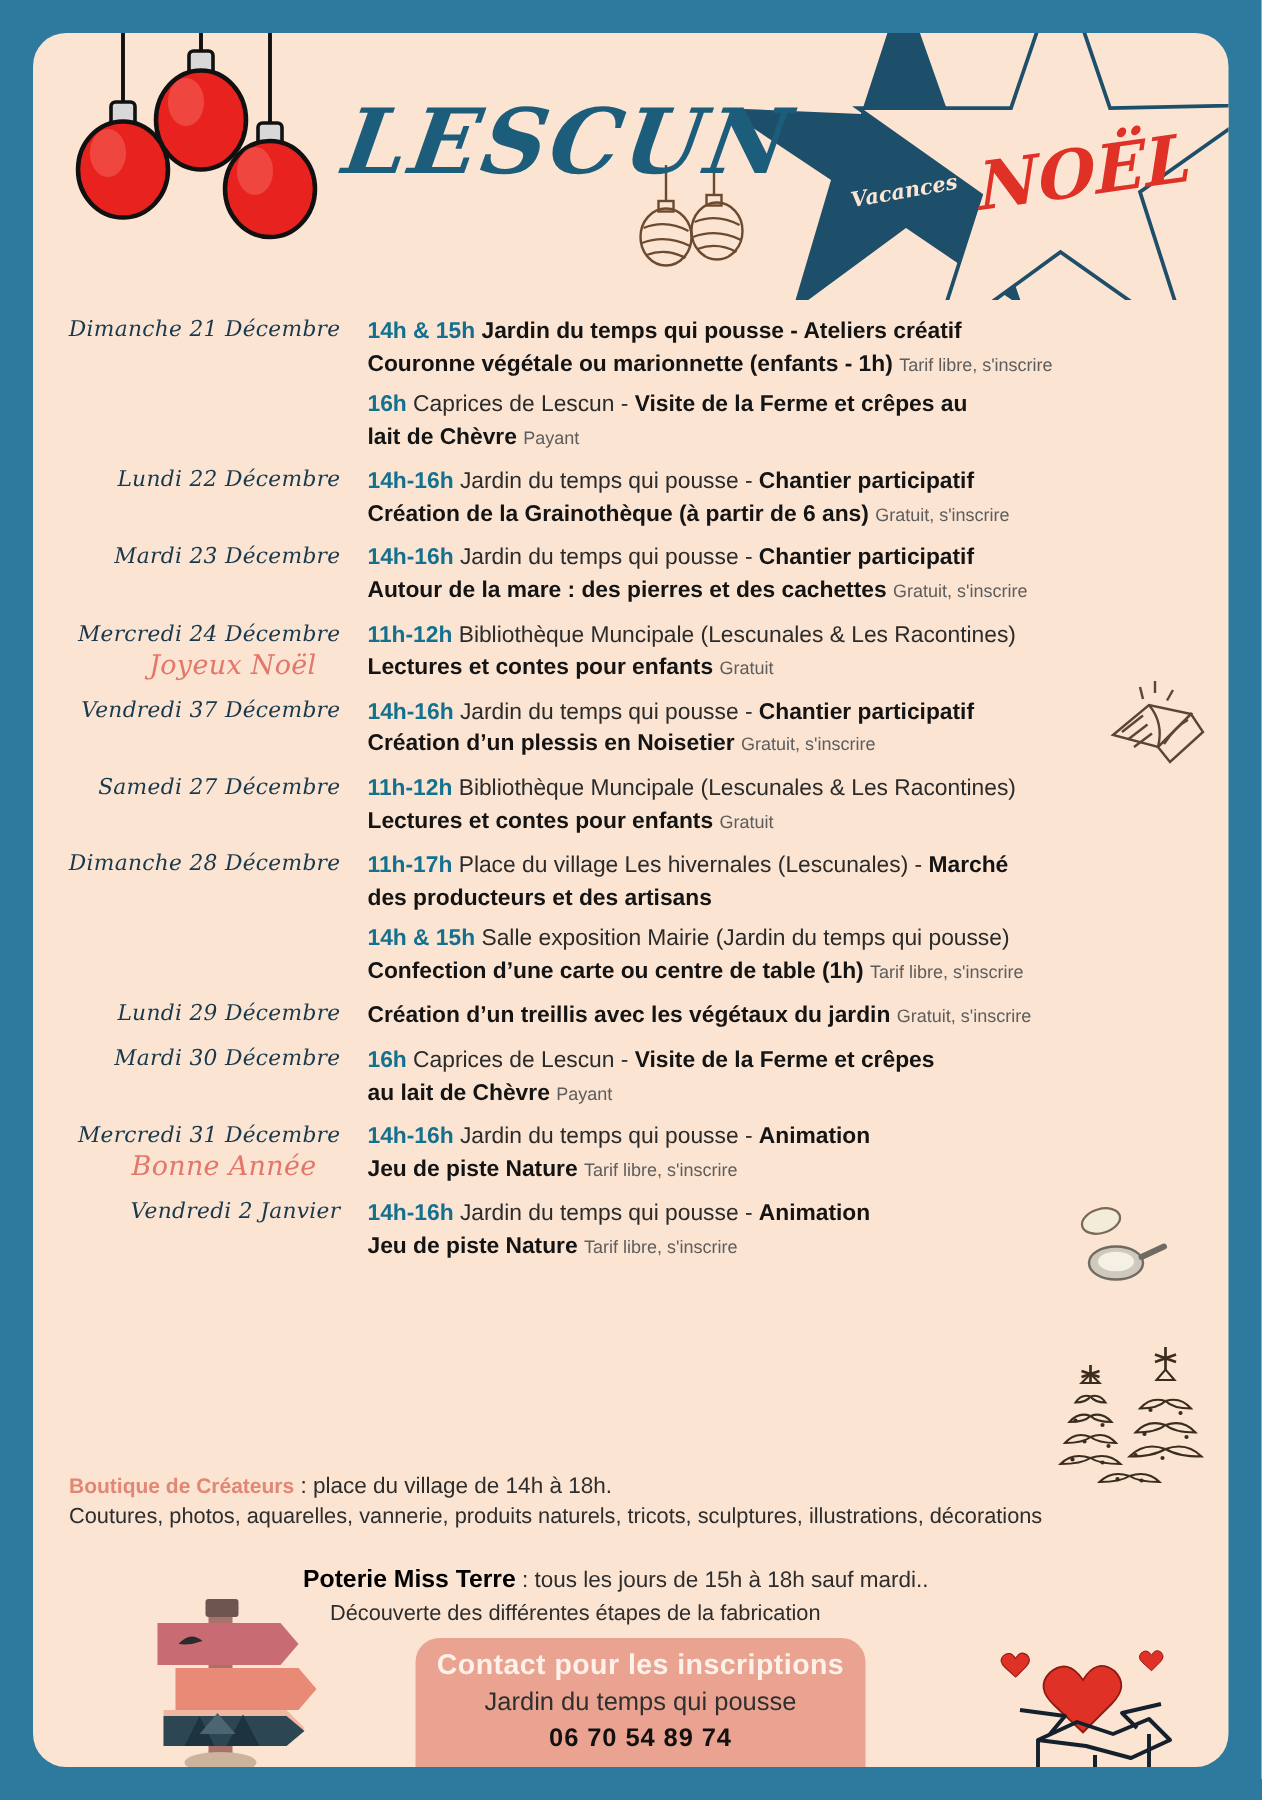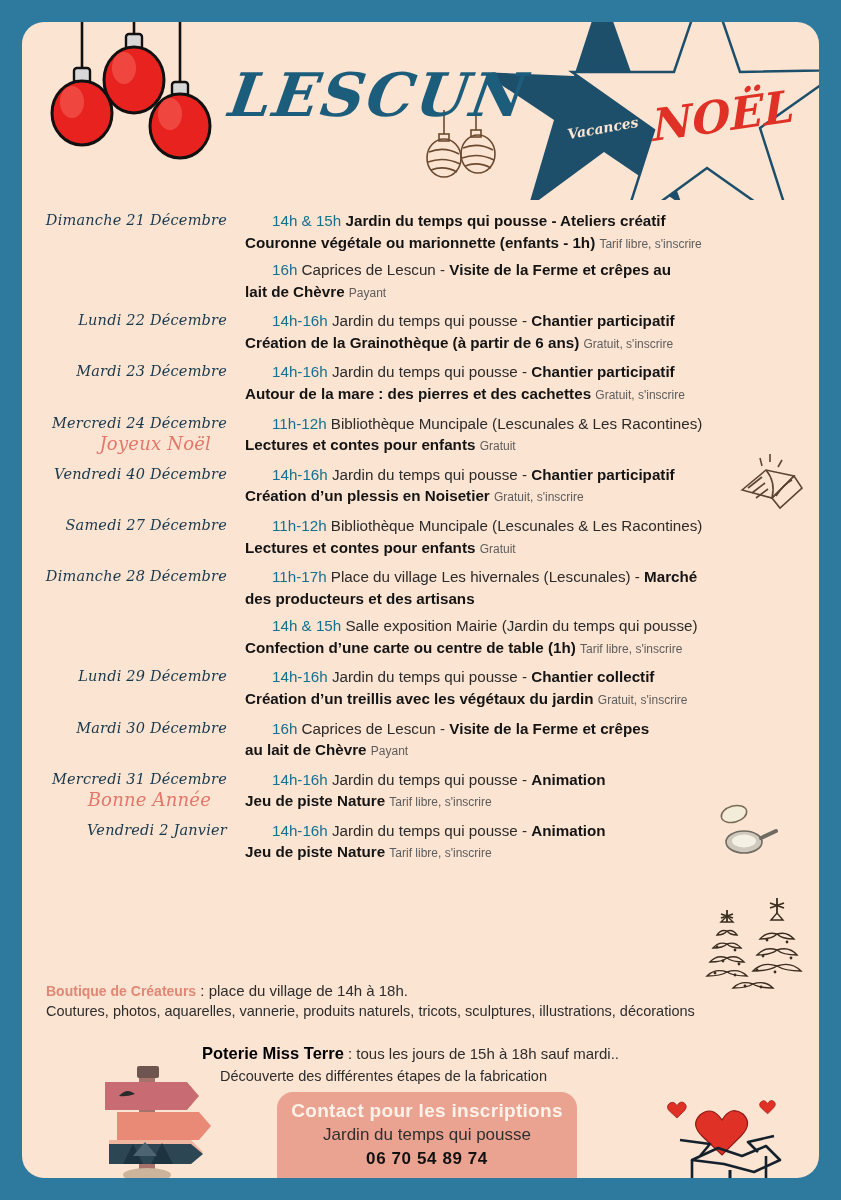--- a/index.html
+++ b/index.html
@@ -66,21 +66,21 @@
     margin-top:2px;
     padding-right:16px;
   }
   .ev-col{flex:1;padding-left:8px;}
   .ev{margin-bottom:6px;}
   .ln{
     font-size:15.2px;
     color:#13212b;
     line-height:1.42;
   }
-  .t{color:#14708f;font-weight:normal;margin-left:27px;}
+  .t{color:#14708f;font-weight:bold;}
   .n{font-weight:normal;color:#2b2b2b;}
   .b{font-weight:bold;color:#141414;}
   .sm{font-size:12px;color:#5d5d5d;font-weight:normal;}
   
   .notes{position:absolute;left:0;top:960px;width:797px;}
   .note-1{position:absolute;left:24px;top:0;}
   .note-2{position:absolute;left:180px;top:62px;}
   .nt-head{font-size:14px;font-weight:bold;color:#e08775;}
   .nt-head-2{font-size:16.5px;font-weight:bold;color:#000000;}
   .nt-rest{font-size:15px;color:#2d2d2d;font-weight:normal;text-align:right;}
@@ -203,21 +203,21 @@
         </div>
         <div class="ev-col">
           <div class="ev">
             <div class="ln"><span class="t">11h-12h</span> <span class="n">Bibliothèque Muncipale (Lescunales &amp; Les Racontines)</span> </div>
             <div class="ln"><span class="b">Lectures et contes pour enfants</span> <span class="sm">Gratuit</span> </div>
           </div>
         </div>
       </div>
       <div class="row">
         <div class="date-col">
-          <div class="date">Vendredi 40 Décembre</div>
+          <div class="date">Vendredi 37 Décembre</div>
         </div>
         <div class="ev-col">
           <div class="ev">
             <div class="ln"><span class="t">14h-16h</span> <span class="n">Jardin du temps qui pousse - </span> <span class="b">Chantier participatif</span> </div>
             <div class="ln"><span class="b">Création d’un plessis en Noisetier</span> <span class="sm">Gratuit, s'inscrire</span> </div>
           </div>
         </div>
       </div>
       <div class="row">
         <div class="date-col">
@@ -244,21 +244,20 @@
             <div class="ln"><span class="b">Confection d’une carte ou centre de table (1h)</span> <span class="sm">Tarif libre, s'inscrire</span> </div>
           </div>
         </div>
       </div>
       <div class="row">
         <div class="date-col">
           <div class="date">Lundi 29 Décembre</div>
         </div>
         <div class="ev-col">
           <div class="ev">
-            <div class="ln"><span class="t">14h-16h</span> <span class="n">Jardin du temps qui pousse - </span> <span class="b">Chantier collectif</span> </div>
             <div class="ln"><span class="b">Création d’un treillis avec les végétaux du jardin</span> <span class="sm">Gratuit, s'inscrire</span> </div>
           </div>
         </div>
       </div>
       <div class="row">
         <div class="date-col">
           <div class="date">Mardi 30 Décembre</div>
         </div>
         <div class="ev-col">
           <div class="ev">

